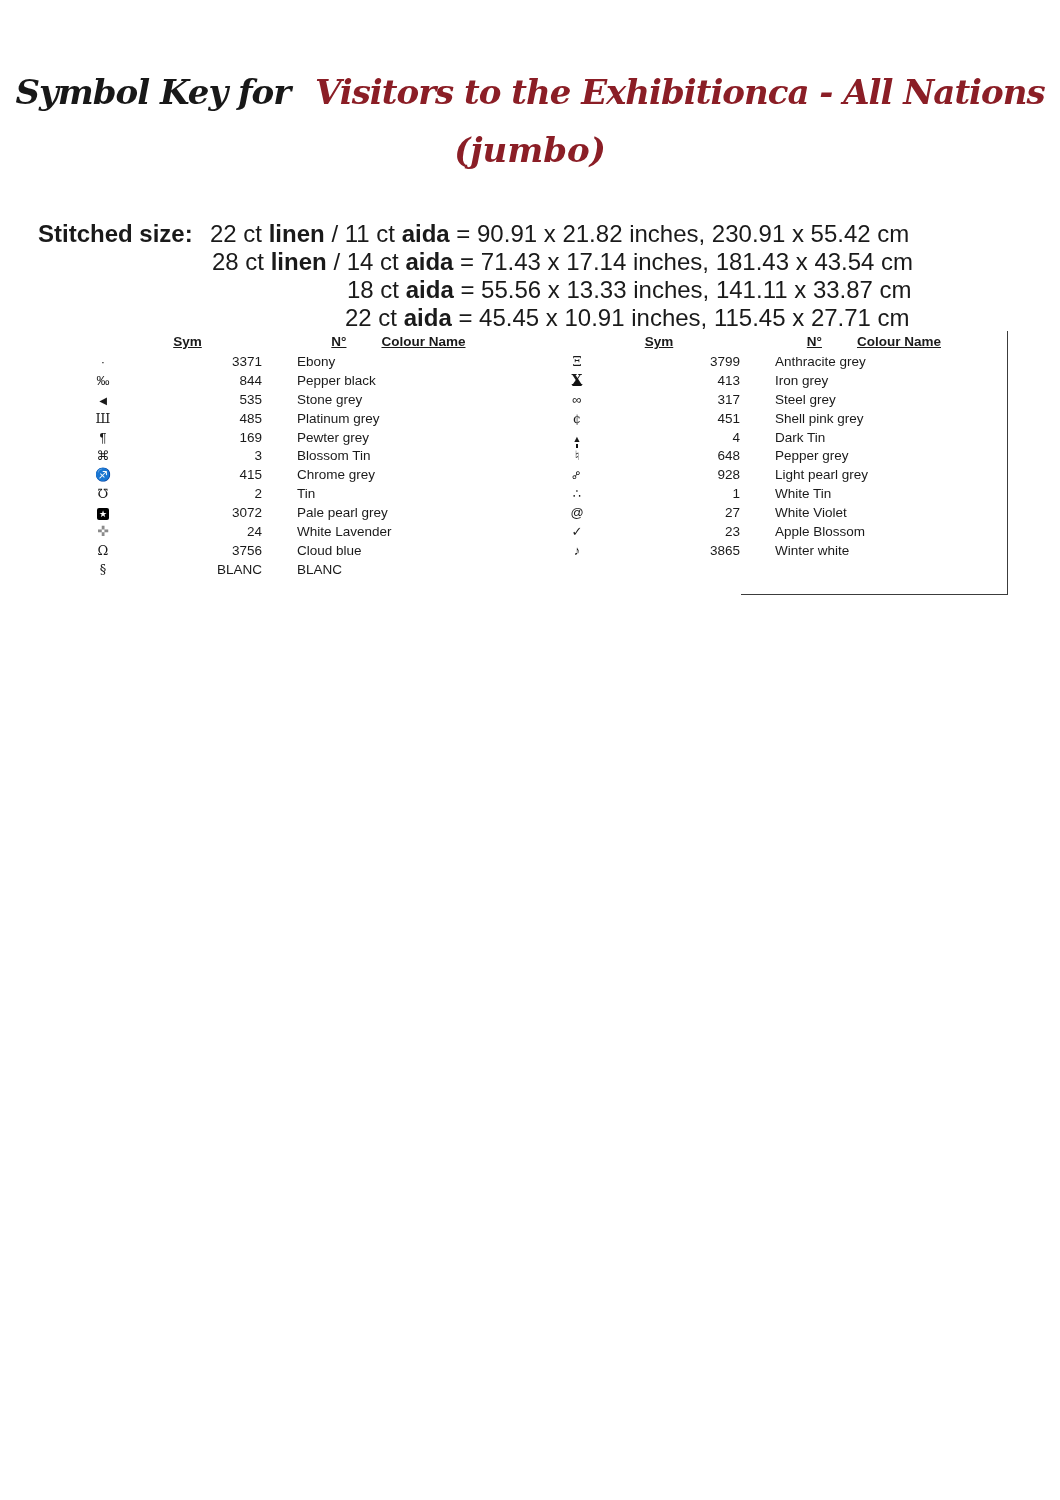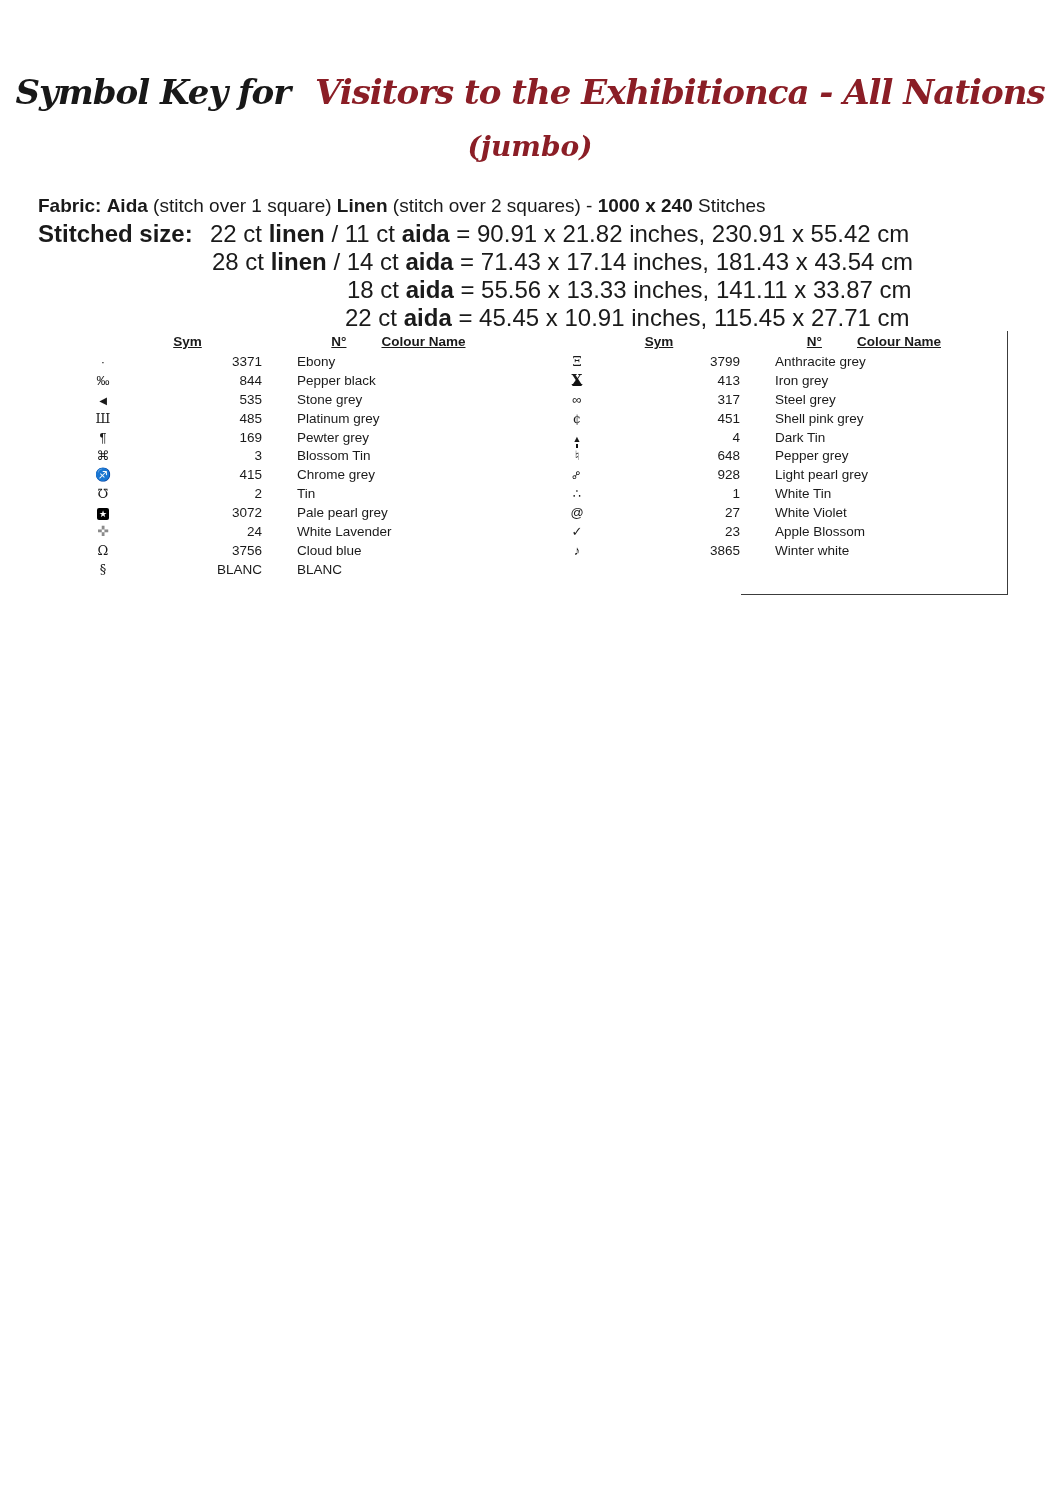--- a/index.html
+++ b/index.html
@@ -3,21 +3,21 @@
 <meta charset="utf-8">
 <style>
   html,body{margin:0;padding:0;background:#ffffff;}
   .page{position:relative;width:1060px;height:1428px;background:#ffffff;overflow:hidden;
         font-family:"Liberation Sans",sans-serif;color:#1a1a1a;}
 
   
   .title-line{position:absolute;left:0;width:100%;text-align:center;white-space:nowrap;
               font-family:"DejaVu Serif",serif;font-style:italic;font-weight:bold;}
   .title1{top:72px;font-size:34px;letter-spacing:-1px;}
-  .title2{top:130px;font-size:28px;}
+  .title2{top:130px;font-size:34px;}
   .t-black{color:#181818;margin-right:14px;}
   .t-red{color:#8b1e26;}
 
   
   .fabric{position:absolute;left:38px;top:192px;font-size:19px;line-height:28px;white-space:nowrap;}
   .sizes{position:absolute;left:38px;top:220px;font-size:24px;line-height:28px;white-space:nowrap;}
   .sizes .label{display:inline-block;width:172px;}
   .b{font-weight:bold;}
 
   
@@ -57,21 +57,20 @@
 <body>
 
 <div class="page">
 
   <div class="title-line title1">
     <span class="t-black">Symbol Key for</span>
     <span class="t-red">Visitors to the Exhibitionca - All Nations</span>
   </div>
   <div class="title-line title2 t-red">(jumbo)</div>
 
-  <div class="fabric" id="fabric-line"><span class="b">Fabric:</span><span>  </span><span class="b">Aida</span><span>  (stitch over 1 square)   </span><span class="b">Linen</span><span>  (stitch over 2 squares) -  </span><span class="b">1000 x 240</span><span> Stitches</span></div>
 
   <div class="sizes" id="size-lines">
       <div><span class="label b">Stitched size:</span><span>22 ct </span><span class="b">linen</span><span> / 11 ct </span><span class="b">aida</span><span> = 90.91 x 21.82 inches, 230.91 x 55.42 cm</span></div>
       <div style="padding-left: 174px;"><span>28 ct </span><span class="b">linen</span><span> / 14 ct </span><span class="b">aida</span><span> = 71.43 x 17.14 inches, 181.43 x 43.54 cm</span></div>
       <div style="padding-left: 309px;"><span>18 ct </span><span class="b">aida</span><span>  = 55.56 x 13.33 inches, 141.11 x 33.87 cm</span></div>
       <div style="padding-left: 307px;"><span>22 ct </span><span class="b">aida</span><span> = 45.45 x 10.91 inches, 115.45 x 27.71 cm</span></div>
     </div>
 
   <div class="ktable" id="table-left">
     <div class="krow khead">

